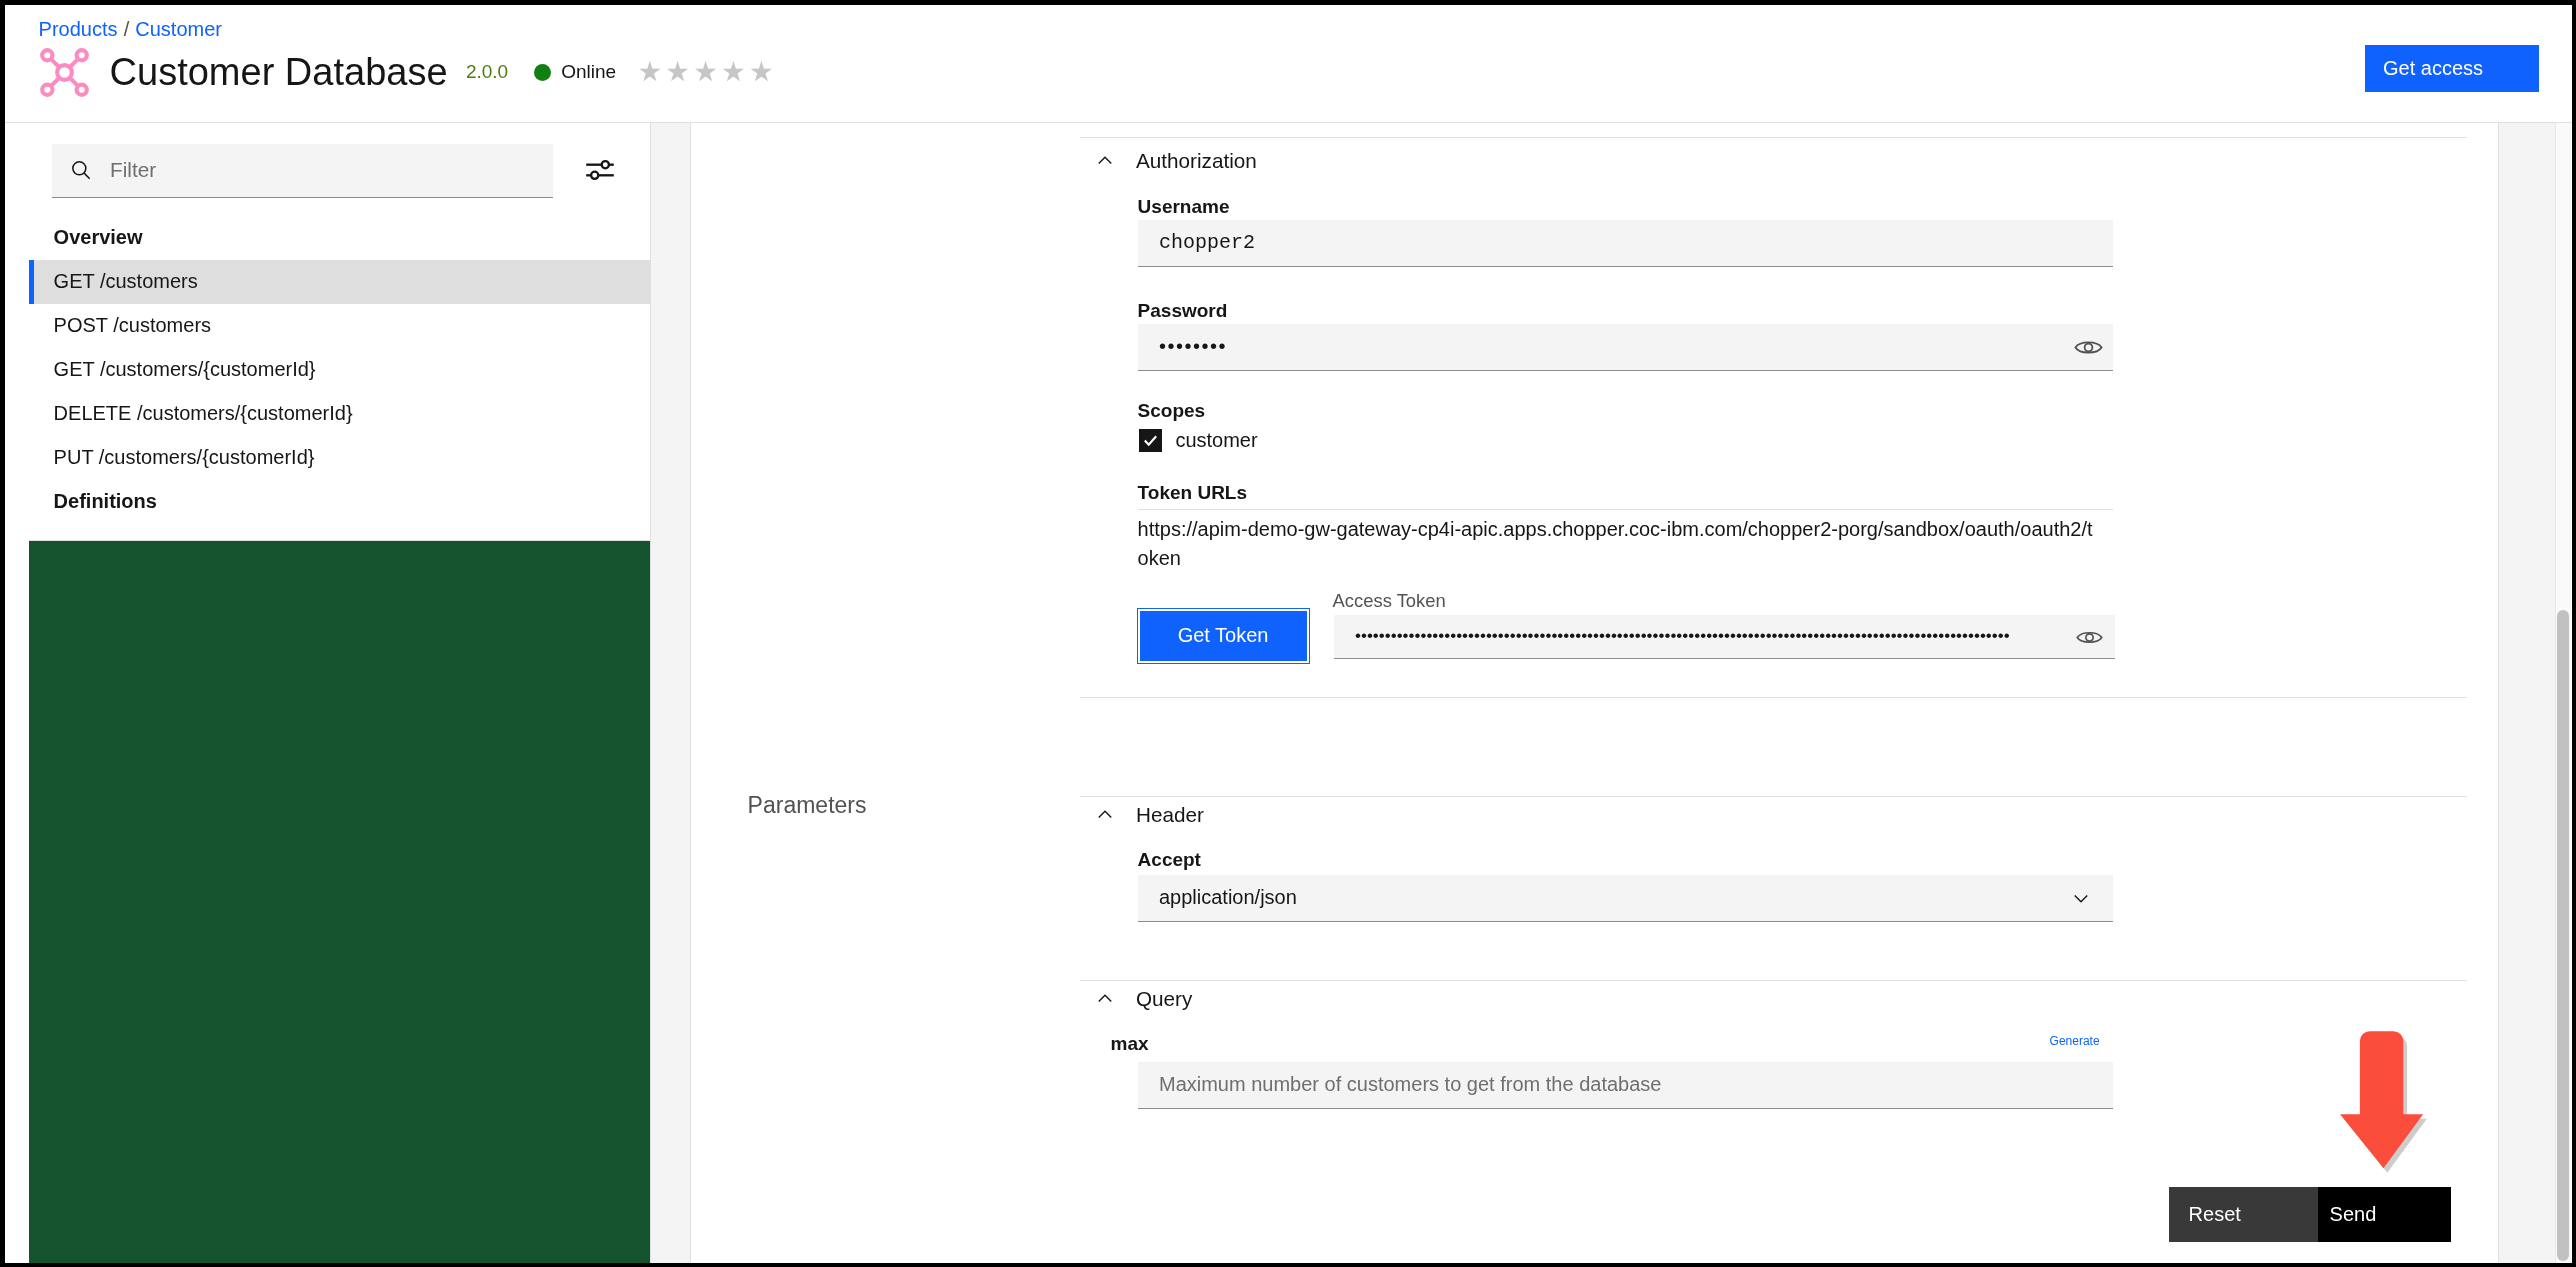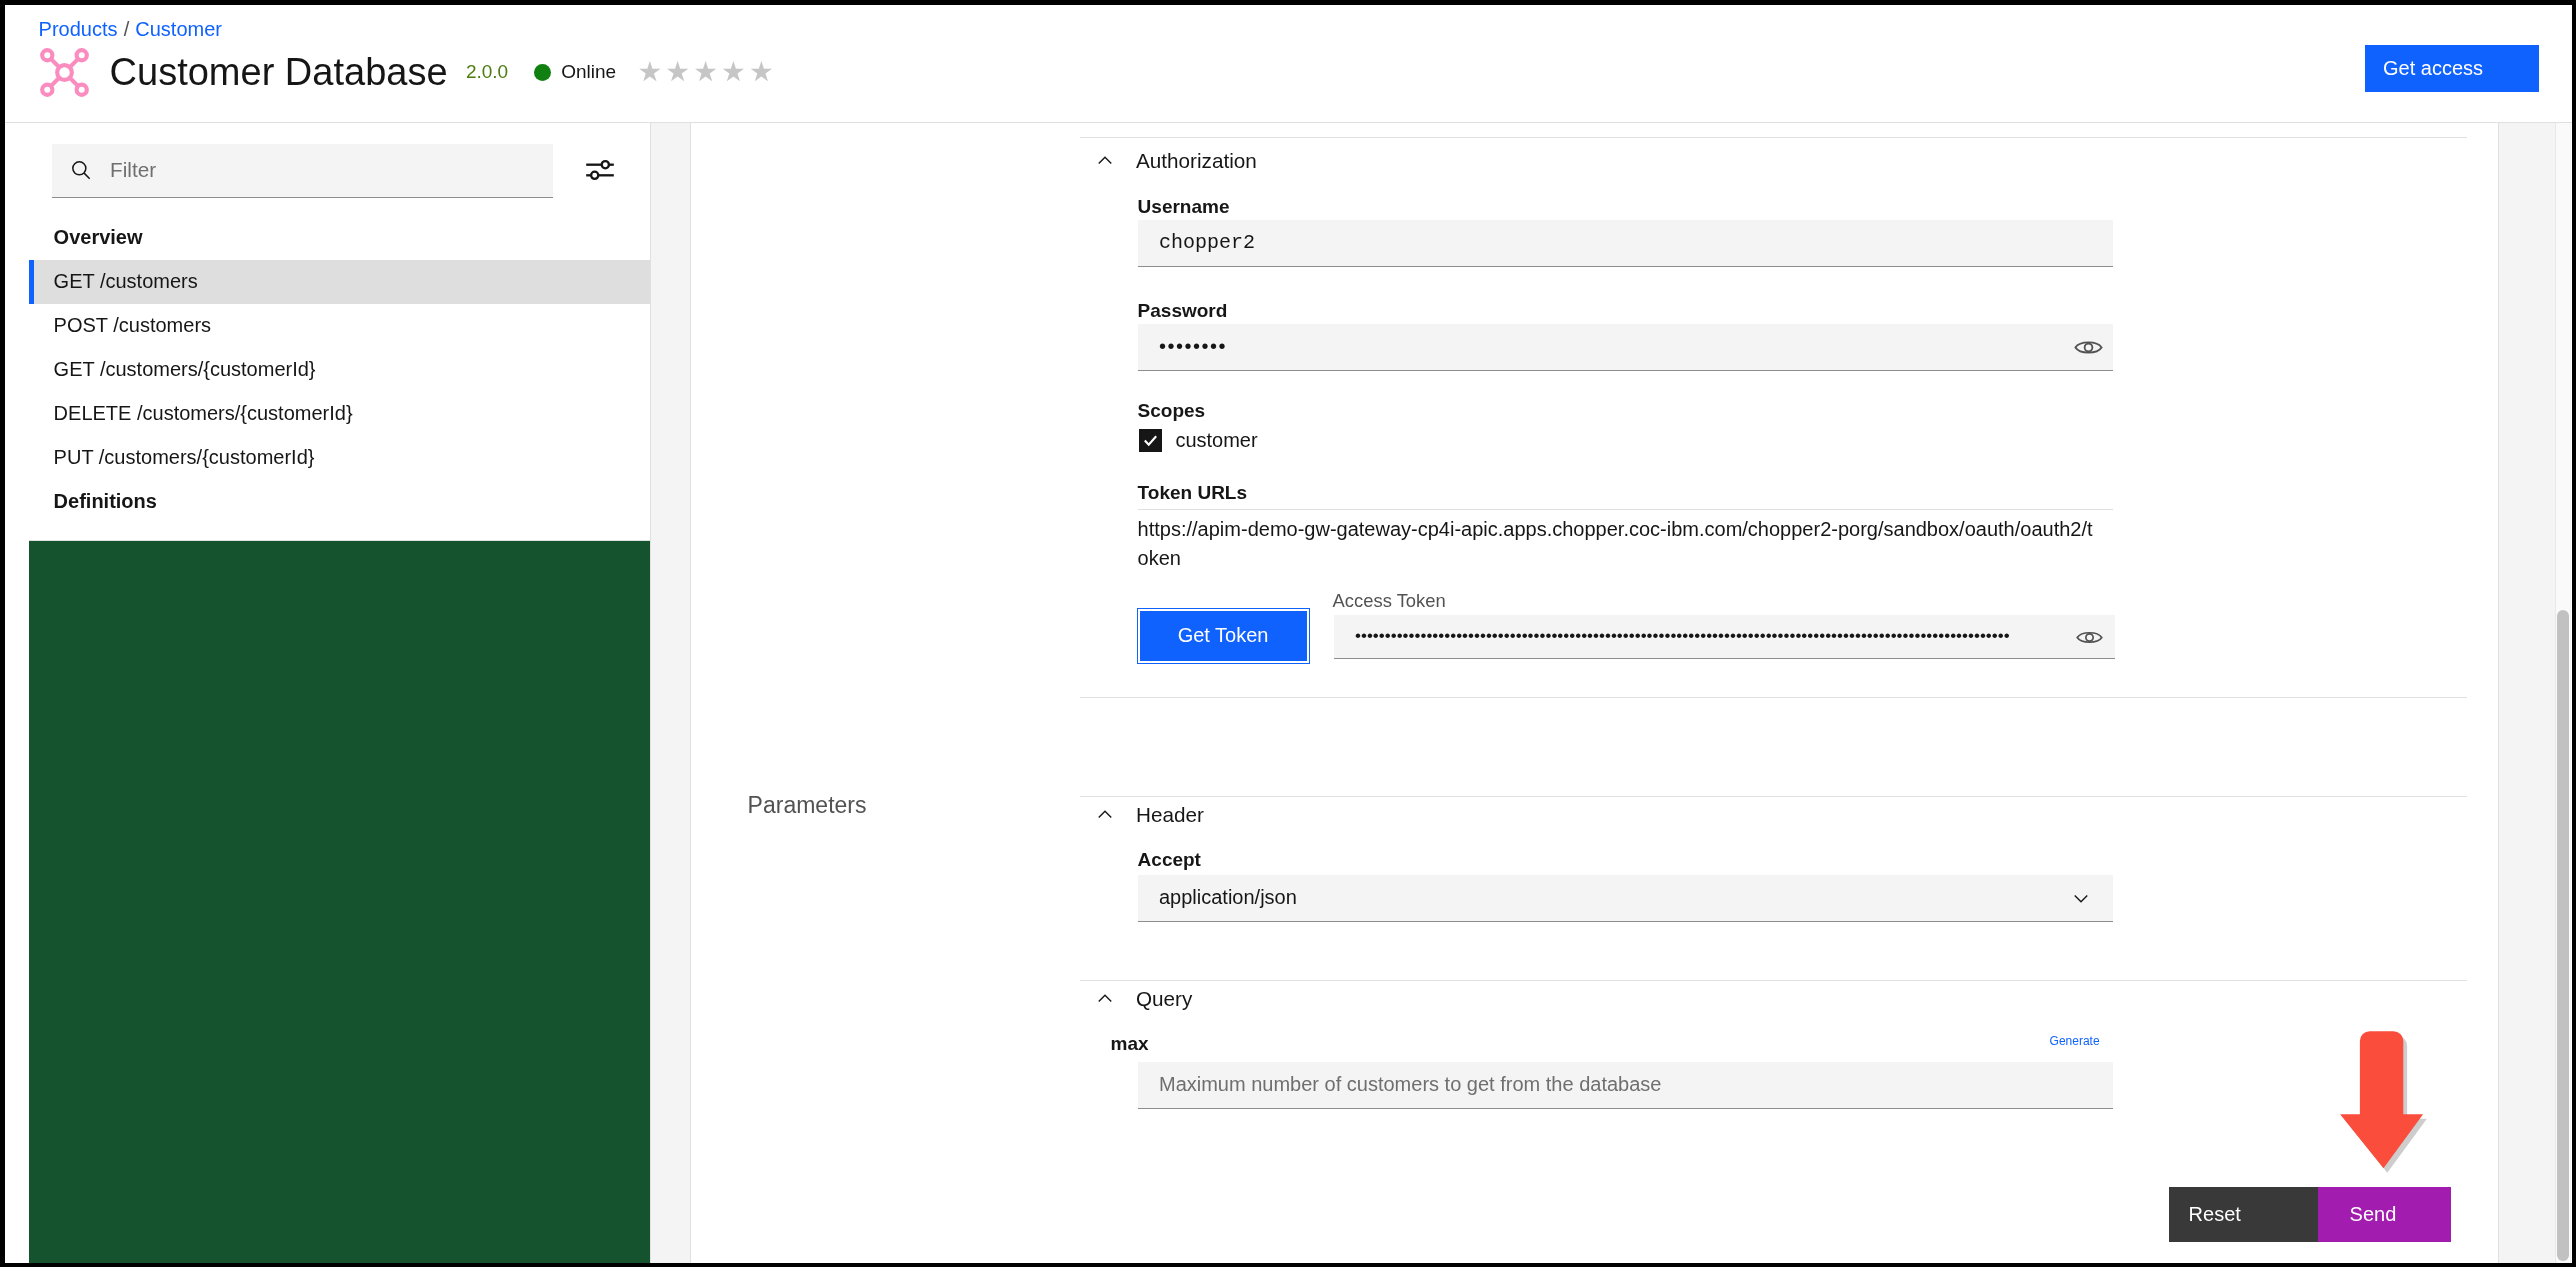--- a/index.html
+++ b/index.html
@@ -237,23 +237,23 @@
   #reset-btn {
     position: absolute; left: 2164px; top: 1182px;
     width: 149px; height: 55px;
     background: #393939; color: #ffffff; border: none; cursor: pointer;
     font-size: 20px; font-family: "Liberation Sans", sans-serif;
     text-align: left; padding-left: 20px;
   }
   #send-btn {
     position: absolute; left: 2313px; top: 1182px;
     width: 133px; height: 55px;
-    background: #a21caf; color: #ffffff; border: none; cursor: pointer;
+    background: #000000; color: #ffffff; border: none; cursor: pointer;
     font-size: 20px; font-family: "Liberation Sans", sans-serif;
-    text-align: left; padding-left: 32px;
+    text-align: left; padding-left: 12px;
   }
 
   #arrow-annotation {
     position: absolute; left: 2329px; top: 1023px;
     width: 99px; height: 145px;
     pointer-events: none;
   }
 
   #scrollbar-track {
     position: absolute; left: 2550px; top: 118px;

